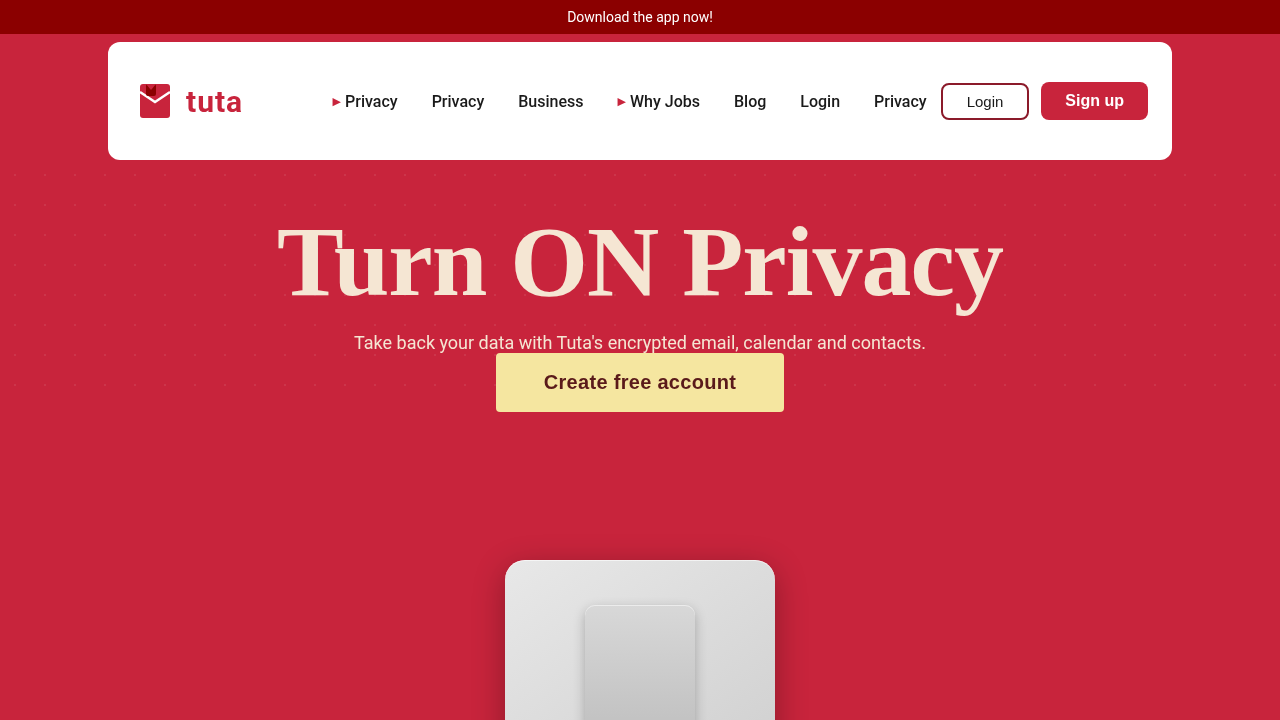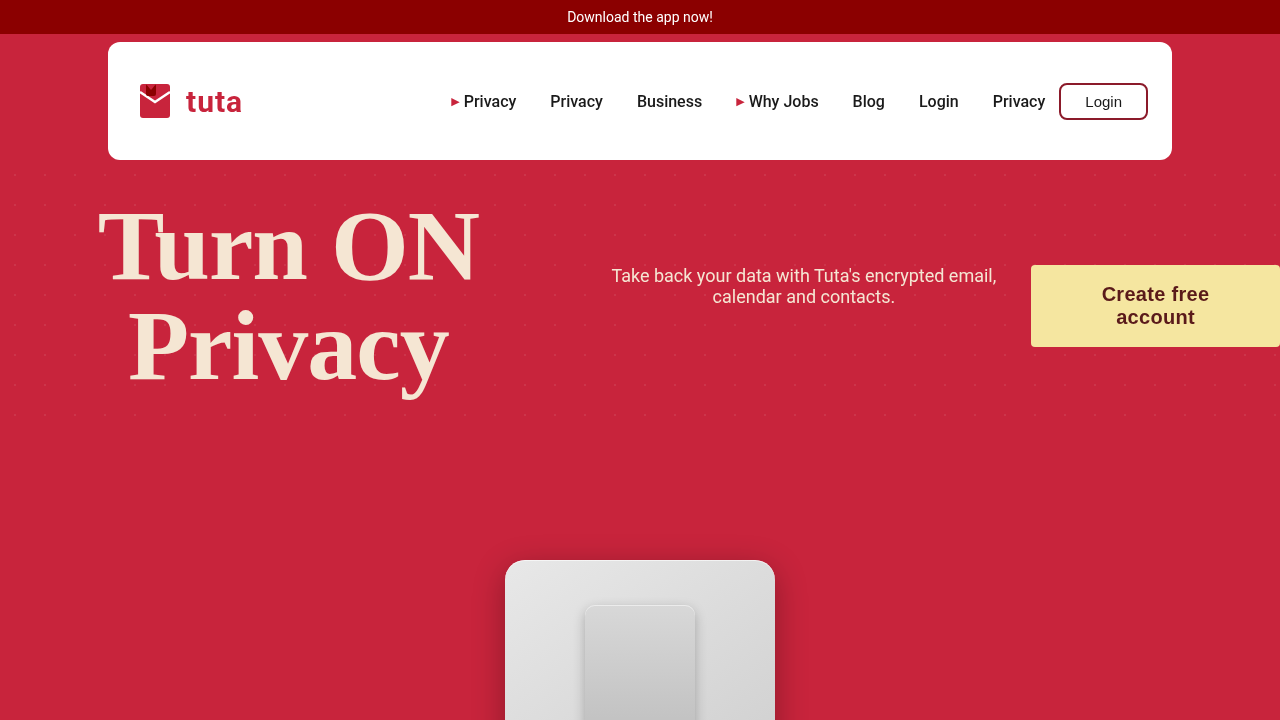--- a/index.html
+++ b/index.html
@@ -113,24 +113,24 @@
       border-radius: 8px;
       font-size: 16px;
       font-weight: 600;
       cursor: pointer;
       border: none;
     }
 
     
     #hero {
       display: flex;
-      flex-direction: row;
+      flex-direction: column;
       align-items: center;
       text-align: center;
-      padding-top: 36px;
+      padding-top: 52px;
       position: relative;
       z-index: 1;
     }
 
     
     #hero::before {
       content: '';
       position: absolute;
       top: 0; left: 0; right: 0; bottom: 0;
       background-image: radial-gradient(circle, rgba(255,255,255,0.08) 1px, transparent 1px);
@@ -145,21 +145,20 @@
       line-height: 1.0;
       font-family: Georgia, 'Times New Roman', serif;
       letter-spacing: -1px;
       margin-bottom: 20px;
       position: relative;
     }
 
     #hero-subtitle {
       font-size: 18px;
       color: #f5e6d3;
-      margin-bottom: 40px;
       font-weight: 400;
       position: relative;
     }
 
     #cta-button {
       background: #f5e6a0;
       color: #5a1a1a;
       border: none;
       padding: 18px 48px;
       border-radius: 4px;
@@ -243,20 +242,21 @@
     <a class="nav-item">
       <span>Login</span>
     </a>
     <a class="nav-item">
       <span>Privacy</span>
     </a>
   </nav>
 
   <div id="auth-buttons">
     <button id="login-btn">Login</button>
+    <button id="signup-btn">Sign up</button>
   </div>
 </div>
 
 <div id="hero">
   <h1 id="hero-title">Turn ON Privacy</h1>
   <p id="hero-subtitle">Take back your data with Tuta's encrypted email, calendar and contacts.</p>
   <button id="cta-button">Create free account</button>
 </div>
 
 <div id="switch-area">

